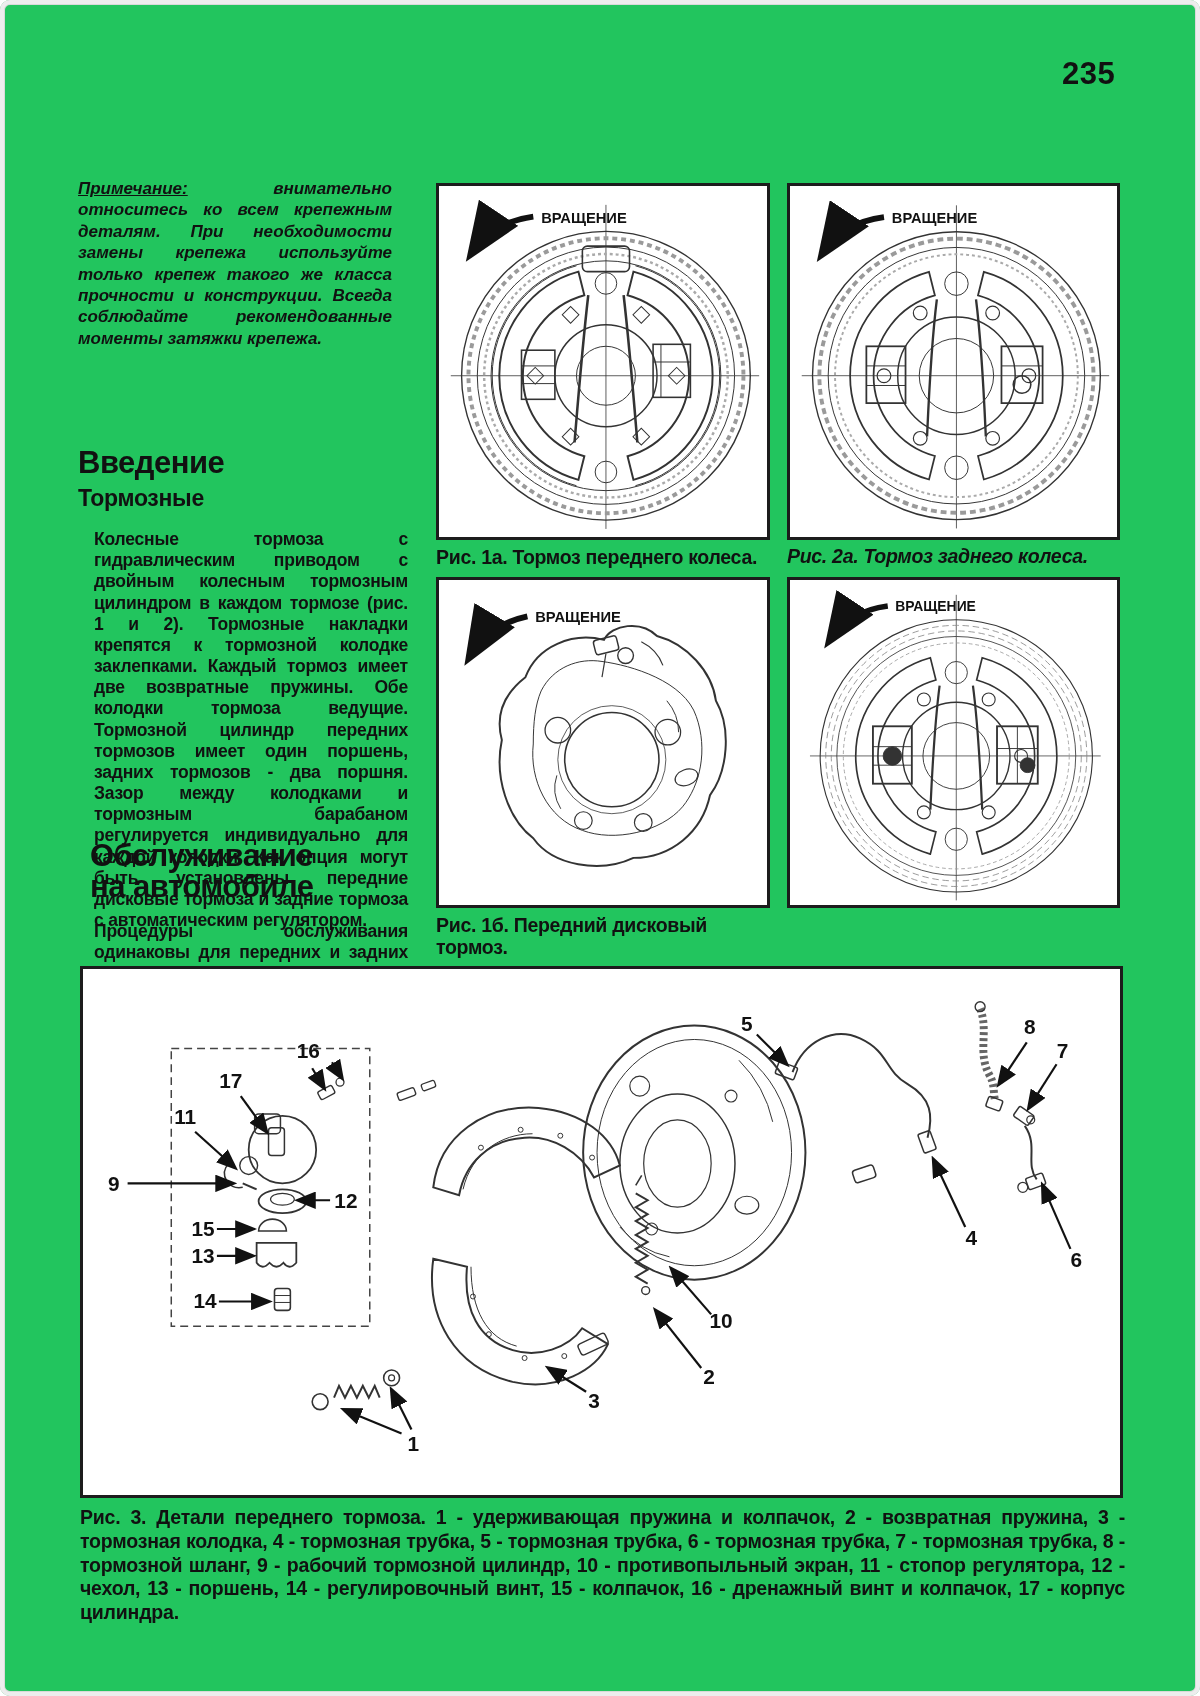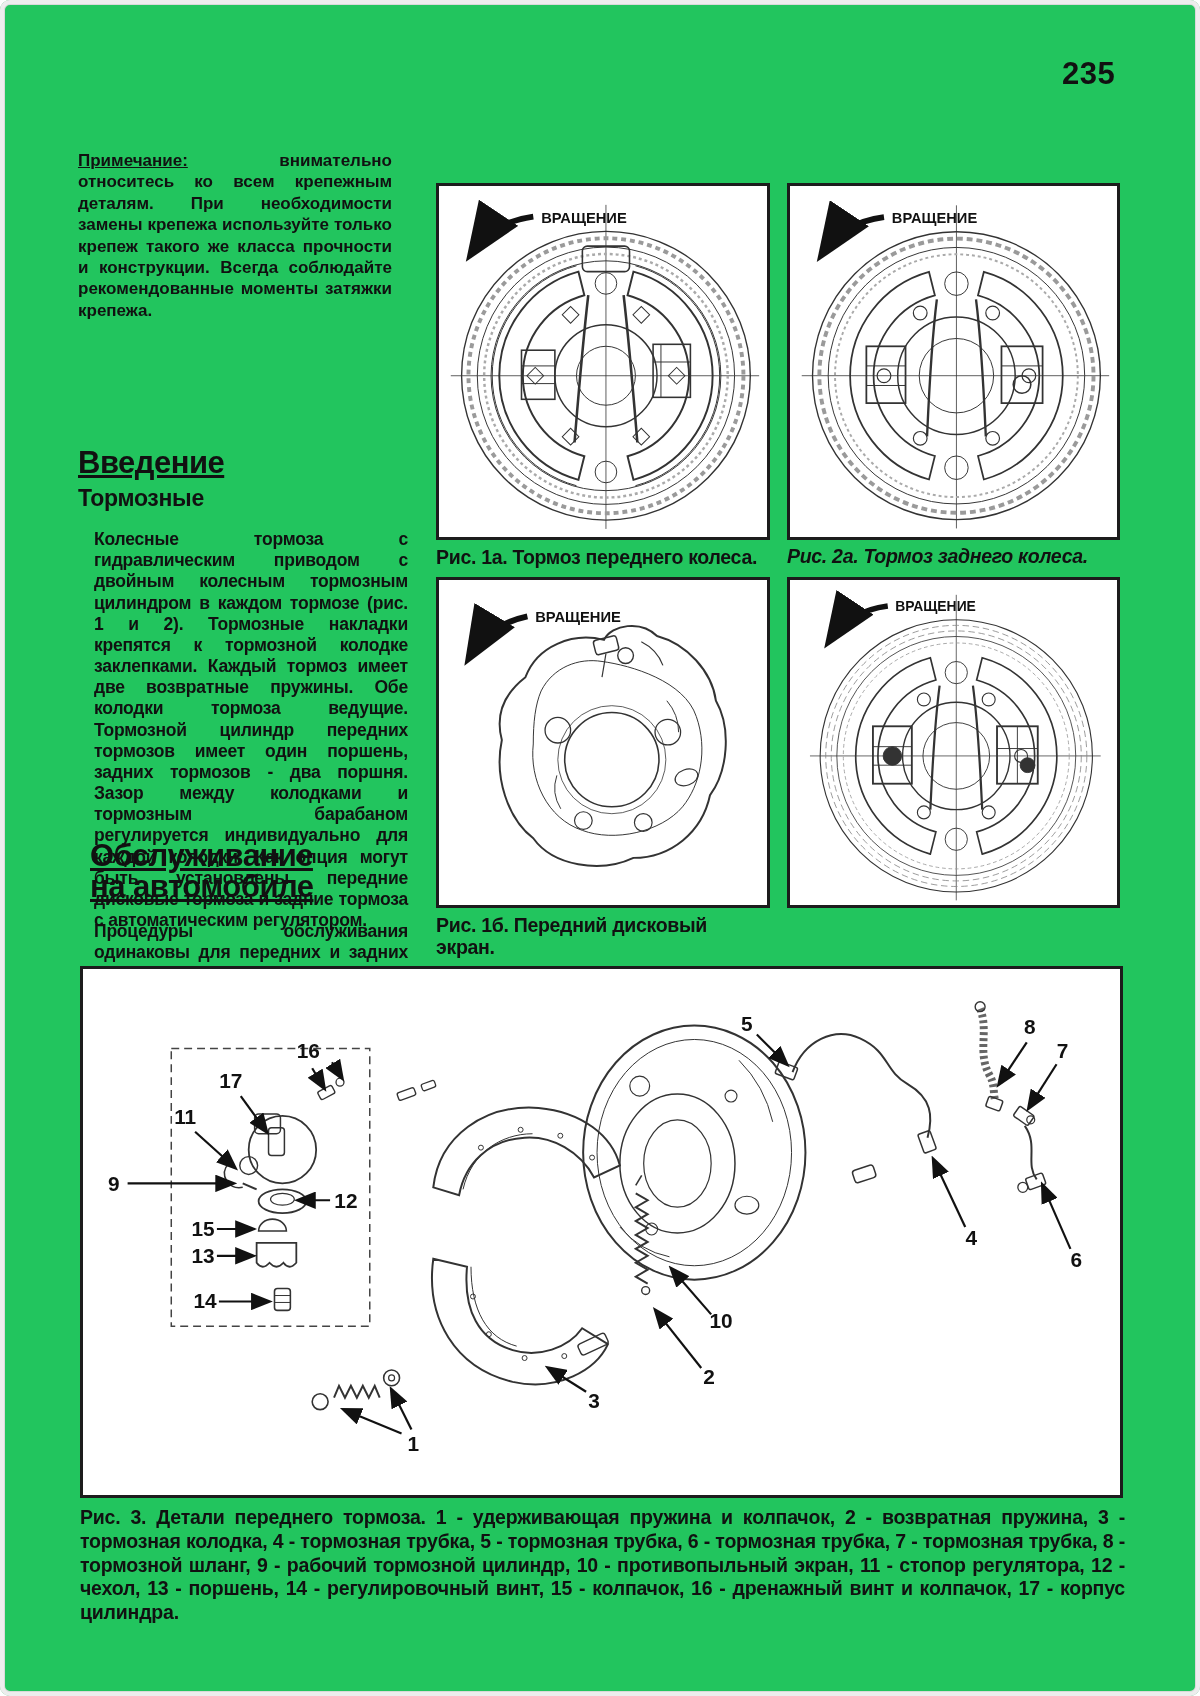--- a/index.html
+++ b/index.html
@@ -6,25 +6,25 @@
   .page{
     position:relative;width:1200px;height:1696px;margin:0 auto;
     background:#22c55e;color:#111;
     font-family:"Liberation Sans",sans-serif;
     box-shadow:inset 0 0 0 4px #ededed, inset 0 0 0 5px #d9d9d9;
     border-radius:10px;overflow:hidden;
   }
   .page-number{position:absolute;left:1062px;top:56px;font-size:31px;font-weight:bold;letter-spacing:0.5px;}
   .title{position:absolute;left:76px;top:94px;font-size:47px;font-weight:bold;letter-spacing:-1px;margin:0;}
   
-  .note{position:absolute;left:78px;top:150px;width:314px;font-weight:600;
+  .note{position:absolute;left:78px;top:178px;width:314px;font-style:italic;font-weight:600;
         font-size:17px;line-height:1.26;text-align:justify;}
   .note p{margin:0;}
   .note .ul{text-decoration:underline;}
-  .h-big{position:absolute;font-size:31px;font-weight:bold;margin:0;line-height:1.0;letter-spacing:-0.5px;text-decoration:underline;}
+  .h-big{position:absolute;font-size:31px;font-weight:bold;margin:0;line-height:1.0;letter-spacing:-0.5px;}
   .h-mid{position:absolute;font-size:23px;font-weight:bold;margin:0;letter-spacing:-0.3px;}
   .bodytext{position:absolute;width:314px;font-size:17.5px;font-weight:bold;line-height:1.21;
         text-align:justify;letter-spacing:-0.2px;margin:16px;}
   
   .figbox{position:absolute;border:3px solid #1c1c1c;background:#fff;box-sizing:border-box;}
   .figbox svg{display:block;width:100%;height:100%;}
   .figcap{position:absolute;font-size:19.5px;font-weight:bold;letter-spacing:-0.3px;line-height:1.12;margin:0;}
   .figcap3{position:absolute;font-size:19.5px;font-weight:bold;letter-spacing:-0.2px;line-height:1.22;
         text-align:justify;margin:0;}
   svg text{font-family:"Liberation Sans",sans-serif;}
@@ -161,21 +161,21 @@
         <circle cx="190" cy="74" r="8" stroke-width="1.4"></circle>
         <line x1="170" y1="72" x2="166" y2="96" stroke-width="1.2"></line>
         <path d="M206,60 q16,8 22,24" stroke-width="1.2"></path>
         <path d="M120,196 q-6,18 4,34" stroke-width="1"></path>
         <path d="M232,120 q12,14 12,32" stroke-width="1"></path>
       </g>
       <path d="M90,34 C62,40 44,54 32,74" stroke="#111" stroke-width="6" fill="none" marker-end="url(#ah1b)"></path>
       <text x="98" y="40" font-size="15" font-weight="bold" fill="#111">ВРАЩЕНИЕ</text>
     </svg>
   </div>
-  <p class="figcap" style="left:436px;top:915px;width:334px;">Рис. 1б. Передний дисковый экран.</p>
+  <p class="figcap" style="left:436px;top:915px;width:334px;">Рис. 1б. Передний дисковый тормоз.</p>
 
   <div class="figbox" style="left:787px;top:577px;width:333px;height:331px;">
     <svg viewBox="0 0 334 351">
       <defs>
           <marker id="ah2b" markerWidth="10" markerHeight="8" refX="8" refY="4" orient="auto">
             <path d="M0,0 L10,4 L0,8 Z" fill="#111"></path>
           </marker>
         </defs>
       <g stroke="#333" fill="none">
         <line x1="170" y1="16" x2="170" y2="346" stroke-width="0.8"></line>

